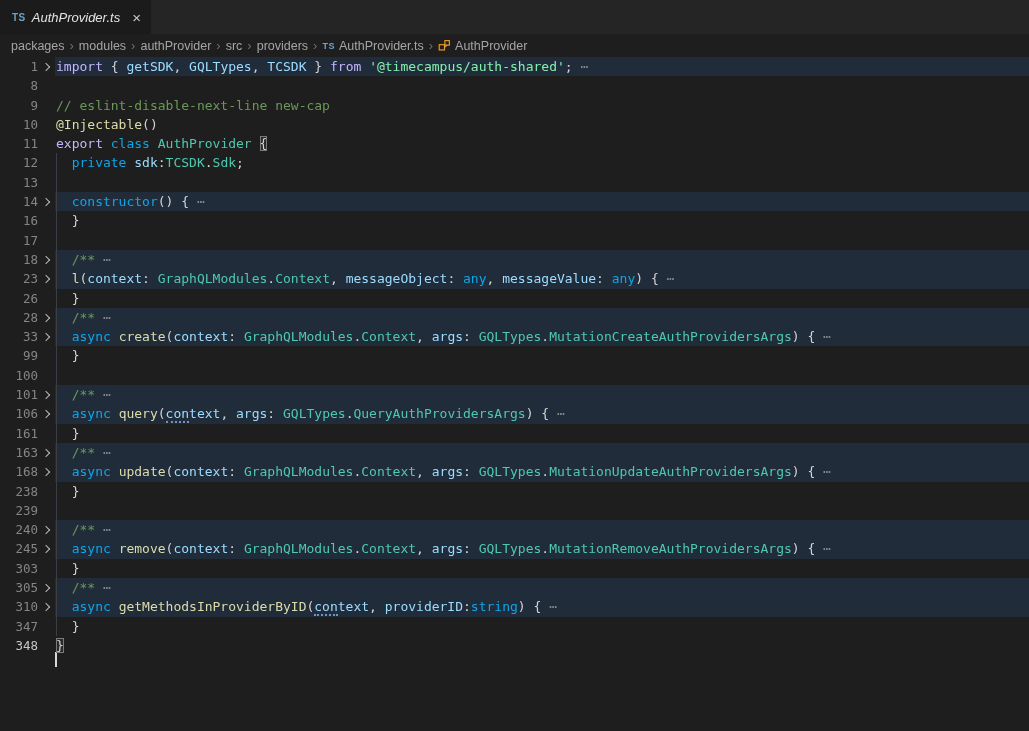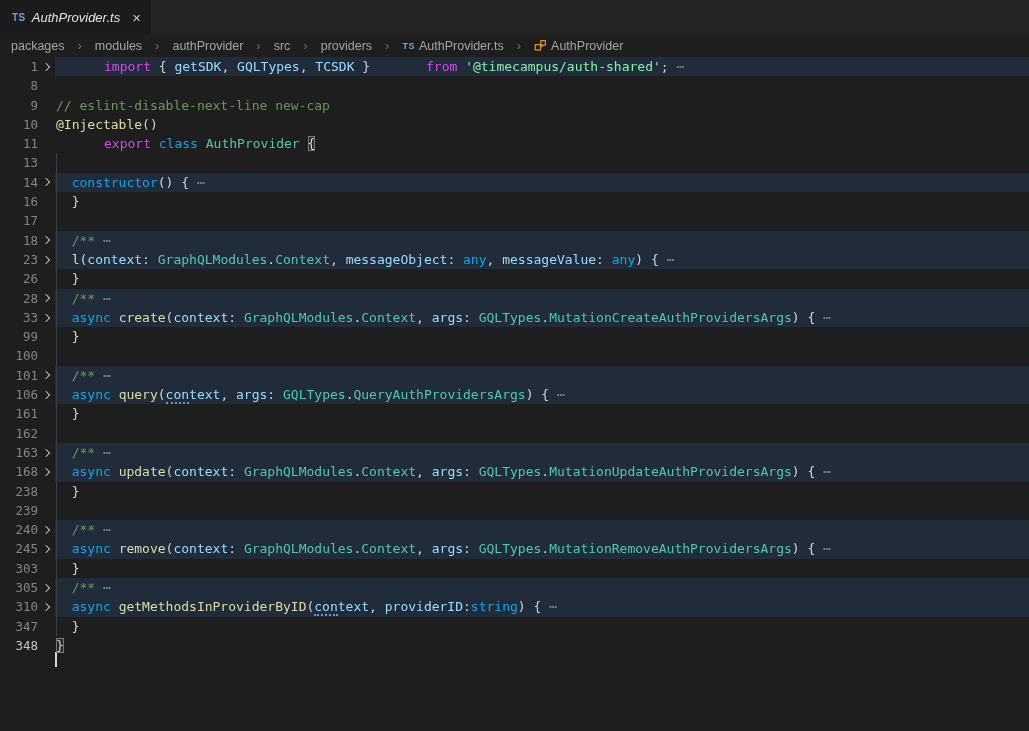--- a/index.html
+++ b/index.html
@@ -10,21 +10,21 @@
   .tabbar { height:34px; background:#252526; display:flex; align-items:stretch; }
   .tab { background:#1b1b1b; display:flex; align-items:center; gap:6px;
          padding:0 10px 0 12px; min-width:148px; cursor:pointer; }
   .ts-badge { color:#6ca0c6; font-size:10px; font-weight:bold;
               font-family:"Liberation Sans", sans-serif; letter-spacing:0.5px; }
   .tab-label { color:#e4e4e4; font-size:13px; font-style:italic; }
   .tab-close { color:#c9c9c9; font-size:15px; line-height:1; margin-left:6px; cursor:pointer; }
 
   
   .breadcrumb { height:23px; background:#1e1e1e; display:flex; align-items:center;
-                padding-left:11px; gap:11px; }
+                padding-left:11px; gap:3px; }
   .bc-item { color:#a5a5a5; font-size:12.5px; display:flex; align-items:center; gap:4px;
              cursor:pointer; white-space:nowrap; }
   .bc-sep { color:#6e6e6e; font-size:13px; padding:0 2px; }
   .bc-ts { color:#6ba5d3; font-size:9px; font-weight:bold; letter-spacing:0.5px; }
   .class-icon-svg { display:inline-block; width:13px; height:13px; }
 
   
   .editor { position:relative; height:674px; background:#1e1e1e;
             font-family:"DejaVu Sans Mono","Liberation Mono",monospace; font-size:13px; }
   .row { display:flex; height:19.3px; line-height:19.3px; }
@@ -36,21 +36,21 @@
   .chev.folded::after { content:""; width:5px; height:5px;
           border-right:1.4px solid #b9b9b9; border-bottom:1.4px solid #b9b9b9;
           transform:rotate(-45deg); margin-left:-2px; }
   .code { flex:1; position:relative; white-space:pre; color:#d4d4d4; padding-left:1px; }
   .code.hlbg { background:#212c3b; }
   .code.guide::before { content:""; position:absolute; left:1px; top:0; bottom:0;
           border-left:1px solid #3a3f46; }
   .tk { position:relative; }
 
   
-  .m { color:#d946ef;margin-left:48px; }   
+  .m { color:#c4b5fd; }   
   .k { color:#0ea5e9; }   
   .t { color:#4ec9b0; }   
   .v { color:#9cdcfe; }   
   .f { color:#dcdcaa; }   
   .s { color:#86efac; }   
   .c { color:#6a9955; }   
   .p { color:#d4d4d4; }   
   .e { color:#868686; }   
   .hint { border-bottom:2px dotted rgba(140,180,240,0.75); }
   .bm { outline:1px solid #7a7a7a; outline-offset:-1px; background:rgba(100,100,100,0.18); }
@@ -127,20 +127,25 @@
       <span class="num">10</span>
       <span class="chev"></span>
       <div class="code"><span class="tk f">@Injectable</span><span class="tk p">()</span></div>
     </div>
     <div class="row">
       <span class="num">11</span>
       <span class="chev"></span>
       <div class="code"><span class="tk m">export </span><span class="tk k">class </span><span class="tk t">AuthProvider </span><span class="tk p bm">{</span></div>
     </div>
     <div class="row">
+      <span class="num">12</span>
+      <span class="chev"></span>
+      <div class="code guide"><span class="tk p">  </span><span class="tk k">private </span><span class="tk v">sdk</span><span class="tk p">:</span><span class="tk t">TCSDK</span><span class="tk p">.</span><span class="tk t">Sdk</span><span class="tk p">;</span></div>
+    </div>
+    <div class="row">
       <span class="num">13</span>
       <span class="chev"></span>
       <div class="code guide"></div>
     </div>
     <div class="row">
       <span class="num">14</span>
       <span class="chev folded"></span>
       <div class="code hlbg guide"><span class="tk p">  </span><span class="tk k">constructor</span><span class="tk p">() {</span><span class="tk e"> ⋯</span></div>
     </div>
     <div class="row">
@@ -197,25 +202,20 @@
       <span class="num">106</span>
       <span class="chev folded"></span>
       <div class="code hlbg guide"><span class="tk p">  </span><span class="tk k">async </span><span class="tk f">query</span><span class="tk p">(</span><span class="tk v hint">con</span><span class="tk v">text</span><span class="tk p">, </span><span class="tk v">args</span><span class="tk p">: </span><span class="tk t">GQLTypes</span><span class="tk p">.</span><span class="tk t">QueryAuthProvidersArgs</span><span class="tk p">) {</span><span class="tk e"> ⋯</span></div>
     </div>
     <div class="row">
       <span class="num">161</span>
       <span class="chev"></span>
       <div class="code guide"><span class="tk p">  }</span></div>
     </div>
     <div class="row">
-      <span class="num">162</span>
-      <span class="chev"></span>
-      <div class="code guide"></div>
-    </div>
-    <div class="row">
       <span class="num">163</span>
       <span class="chev folded"></span>
       <div class="code hlbg guide"><span class="tk c">  /**</span><span class="tk e"> ⋯</span></div>
     </div>
     <div class="row">
       <span class="num">168</span>
       <span class="chev folded"></span>
       <div class="code hlbg guide"><span class="tk p">  </span><span class="tk k">async </span><span class="tk f">update</span><span class="tk p">(</span><span class="tk v">context</span><span class="tk p">: </span><span class="tk t">GraphQLModules</span><span class="tk p">.</span><span class="tk t">Context</span><span class="tk p">, </span><span class="tk v">args</span><span class="tk p">: </span><span class="tk t">GQLTypes</span><span class="tk p">.</span><span class="tk t">MutationUpdateAuthProvidersArgs</span><span class="tk p">) {</span><span class="tk e"> ⋯</span></div>
     </div>
     <div class="row">

